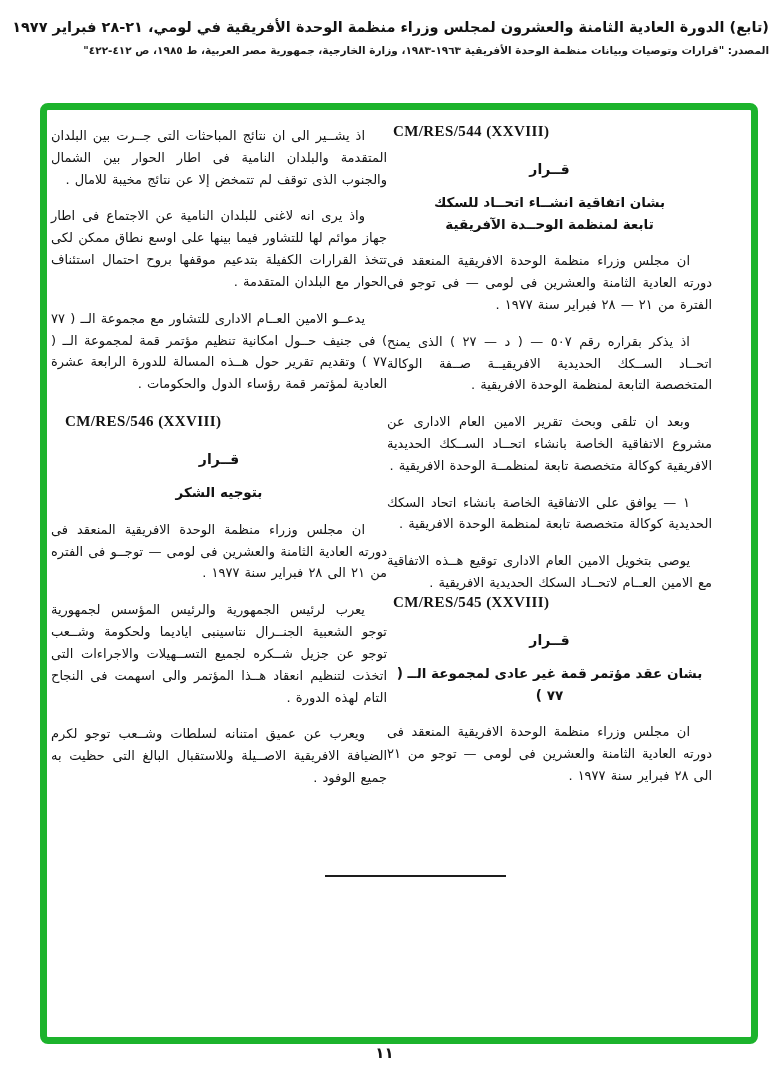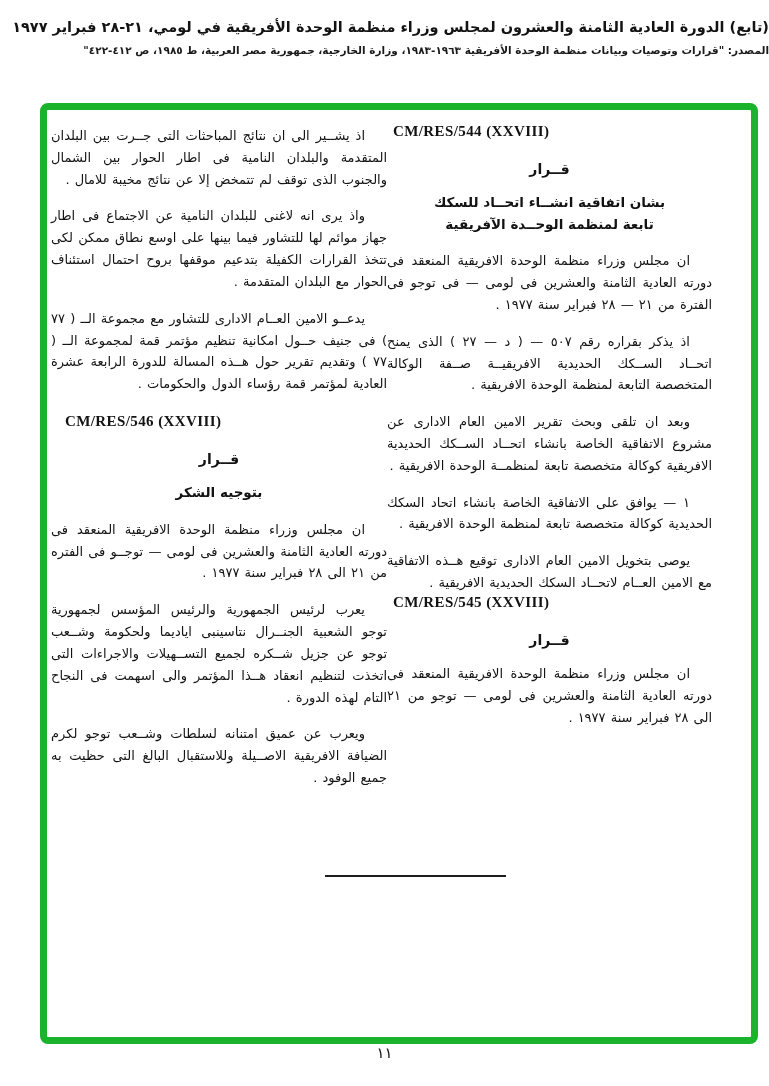--- a/index.html
+++ b/index.html
@@ -48,21 +48,21 @@
   .col-left .para:first-child{margin-top:2px;}
   .gap-lg{margin-top:31px;}
   
   .divider-line{
     position:absolute;left:278px;top:765px;width:181px;height:2px;
     background:#1d1d1d;
   }
   
   .page-number{
     position:absolute;left:0;top:1044px;width:100%;
-    text-align:center;font-weight:normal;font-size:15px;direction:rtl;
+    text-align:center;font-weight:bold;font-size:15px;direction:rtl;
   }
 </style>
 </head>
 <body>
 
 <header class="page-header">
   <div class="hdr-title">(تابع) الدورة العادية الثامنة والعشرون لمجلس وزراء منظمة الوحدة الأفريقية في لومي، ٢١-٢٨ فبراير ١٩٧٧</div>
   <div class="hdr-source">المصدر: "قرارات وتوصيات وبيانات منظمة الوحدة الأفريقية ١٩٦٣-١٩٨٣، وزارة الخارجية، جمهورية مصر العربية، ط ١٩٨٥، ص ٤١٢-٤٢٢"</div>
 </header>
 
@@ -90,20 +90,21 @@
         <div>تابعة لمنظمة الوحــدة الآفريقية</div>
       </div>
       <p class="para">ان مجلس وزراء منظمة الوحدة الافريقية المنعقد فى دورته العادية الثامنة والعشرين فى لومى — فى توجو فى الفترة من ٢١ — ٢٨ فبراير سنة ١٩٧٧ .</p>
       <p class="para">اذ يذكر بقراره رقم ٥٠٧ — ( د — ٢٧ ) الذى يمنح اتحــاد الســكك الحديدية الافريقيــة صــفة الوكالة المتخصصة التابعة لمنظمة الوحدة الافريقية .</p>
       <p class="para">وبعد ان تلقى وبحث تقرير الامين العام الادارى عن مشروع الاتفاقية الخاصة بانشاء اتحــاد الســكك الحديدية الافريقية كوكالة متخصصة تابعة لمنظمــة الوحدة الافريقية .</p>
       <p class="para">١ — يوافق على الاتفاقية الخاصة بانشاء اتحاد السكك الحديدية كوكالة متخصصة تابعة لمنظمة الوحدة الافريقية .</p>
       <p class="para">يوصى بتخويل الامين العام الادارى توقيع هــذه الاتفاقية مع الامين العــام لاتحــاد السكك الحديدية الافريقية .</p>
 
       <div class="res-ref gap-lg">CM/RES/545 (XXVIII)</div>
       <div class="qarar">قــرار</div>
+      <div class="res-title">بشان عقد مؤتمر قمة غير عادى لمجموعة الــ ( ٧٧ )</div>
       <p class="para">ان مجلس وزراء منظمة الوحدة الافريقية المنعقد فى دورته العادية الثامنة والعشرين فى لومى — توجو من ٢١ الى ٢٨ فبراير سنة ١٩٧٧ .</p>
     </section>
 
   </div>
 
   <div class="divider-line"></div>
 </div>
 
 <div class="page-number">١١</div>
 

